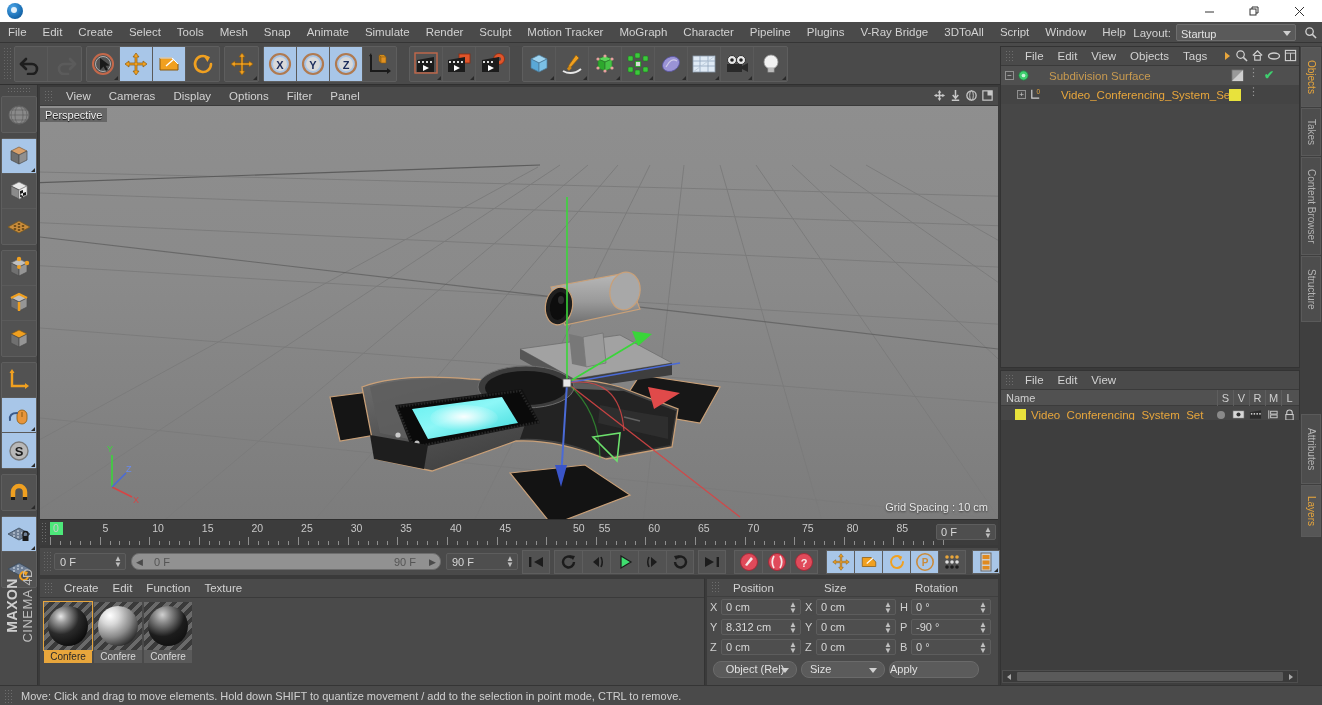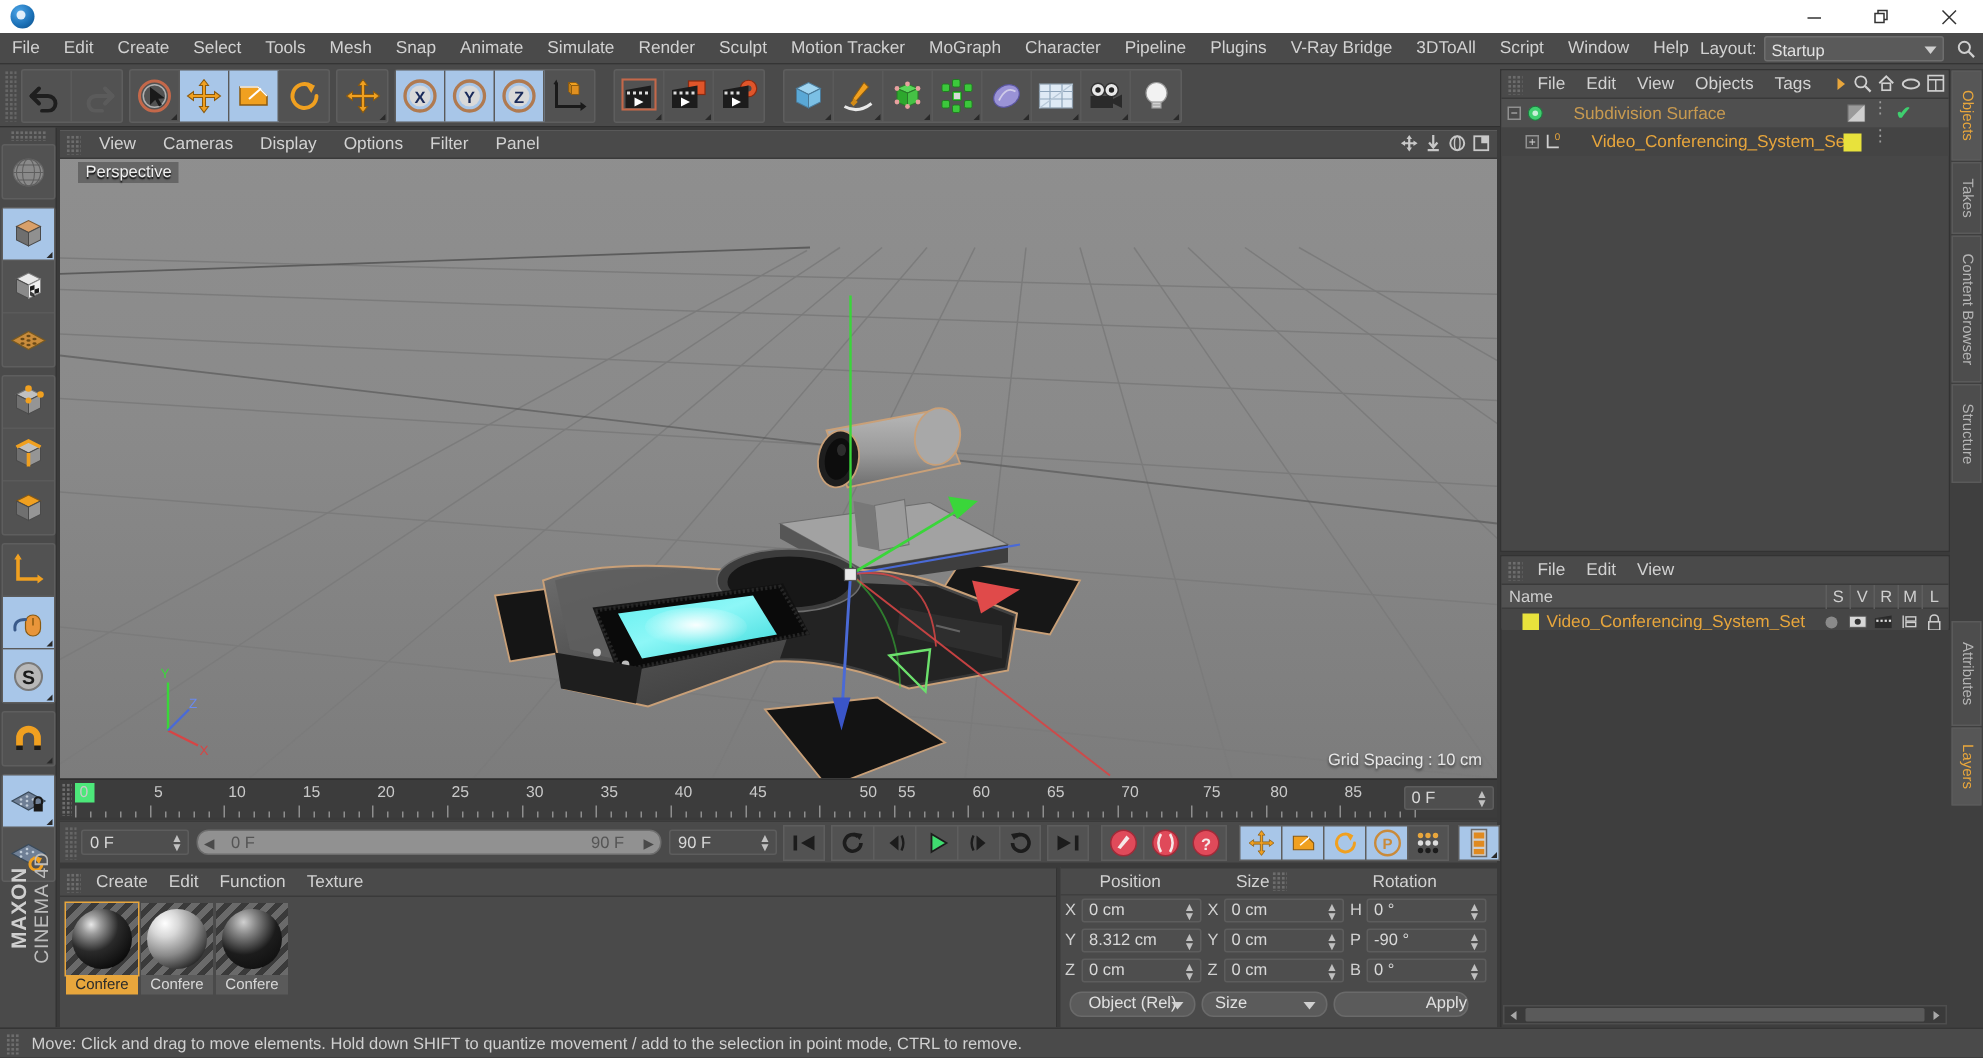--- a/index.html
+++ b/index.html
@@ -136,21 +136,21 @@
   .vp-menubar {
     position:absolute; left:40px; top:87px; width:958px; height:19px;
     background:#4a4a4a; display:flex; align-items:center; z-index:5;
     border-bottom:1px solid #3a3a3a;
   }
   .vp-menu-item { padding:0 9px; font-size:11.5px; color:#d2d2d2; line-height:19px; }
   .vp-grip-sm { width:10px;height:13px;margin-left:4px;margin-right:3px;
     background-image: radial-gradient(#6d6d6d 1px, transparent 1px); background-size:3px 3px;}
   .vp-icons { position:absolute; right:4px; top:2px; display:flex; gap:3px; align-items:center;}
   .vp-label {
-    position:absolute; left:52px; top:108px; z-index:6;
+    position:absolute; left:40px; top:108px; z-index:6;
     font-size:11px; color:#f0f0f0; background:rgba(70,70,70,.55);
     padding:1px 5px; text-shadow:0 1px 1px #000;
   }
   .grid-spacing {
     position:absolute; right:10px; bottom:6px; z-index:6;
     font-size:11px; color:#e8e8e8; text-shadow:0 1px 2px rgba(0,0,0,.6);
   }
   .vp-scene { position:absolute; inset:0; }
 
   
@@ -287,41 +287,41 @@
   }
   .mat-cell.sel .mat-name { background:#e8a63c; color:#2a2a2a; }
   .mat-cell.sel .mat-thumb { outline:1px solid #e8a63c; }
 
   
   .coords {
     position:absolute; left:707px; top:578px; width:291px; height:107px;
     background:#4a4a4a; border-top:1px solid #3a3a3a;
   }
   .co-head { height:18px; display:flex; align-items:center; position:relative;
-             border-bottom:1px solid #3f3f3f;justify-content:center;}
+             border-bottom:1px solid #3f3f3f;}
   .co-head .lbl { font-size:11.5px; color:#d2d2d2; position:absolute; }
   .co-row { height:20px; display:flex; align-items:center; gap:0; padding:0 3px; }
   .co-ax { width:11px; font-size:11px; color:#d0d0d0; text-align:left; flex:0 0 auto;}
   .co-in {
     height:16px; background:#4e4e4e; border:1px solid #5d5d5d; border-radius:2px;
     font-size:11px; color:#d8d8d8; display:flex; align-items:center; padding-left:4px;
     position:relative; margin-right:4px;
   }
   .co-in.w1 { width:82px; }
   .co-btnrow { height:22px; display:flex; align-items:center; gap:4px; padding:2px 4px 0 6px;}
   .co-drop {
     height:17px; background:#5b5b5b; border:1px solid #6a6a6a; border-radius:8px;
     font-size:11px; color:#e0e0e0; display:flex; align-items:center; justify-content:center;
     position:relative;
   }
   .co-drop .caret { position:absolute; right:7px; top:6px;
     border-left:4px solid transparent;border-right:4px solid transparent;border-top:5px solid #d0d0d0;}
   .co-apply {
     height:17px; width:90px; background:#5b5b5b; border:1px solid #6a6a6a; border-radius:8px;
-    font-size:11px; color:#e0e0e0; display:flex; align-items:center; justify-content:flex-end;
+    font-size:11px; color:#e0e0e0; display:flex; align-items:center; justify-content:flex-start;
   }
 
   
   .statusbar {
     position:absolute; left:0; bottom:0; width:1322px; height:20px;
     background:#4a4a4a; border-top:1px solid #353535;
     display:flex; align-items:center;
   }
   .sb-grip { width:9px; height:14px; margin-left:4px; margin-right:8px;
     background-image: radial-gradient(#6d6d6d 1px, transparent 1px); background-size:3px 3px;}

